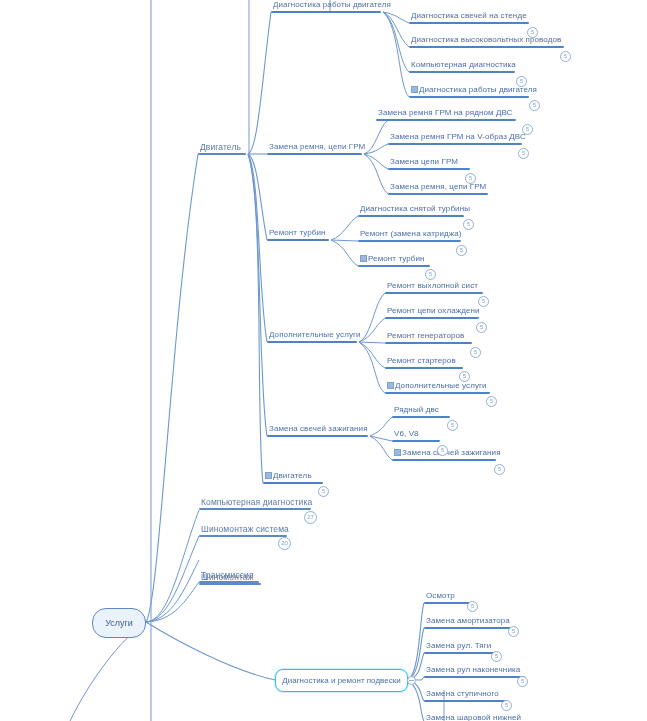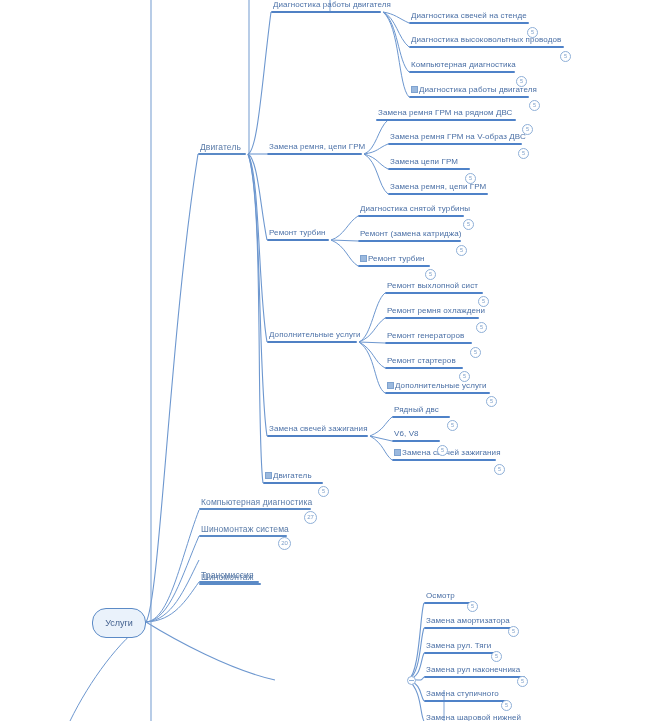--- a/index.html
+++ b/index.html
@@ -142,20 +142,23 @@
   </div>
   <div class="node n1" id="nd-transmissiya" style="left: 199px; top: 570px; width: 60px;">
     <span class="lbl">Трансмиссия</span>
     <span class="ul"></span>
   </div>
   <div class="node n1" id="nd-shinomontazh" style="left: 199px; top: 572px; width: 62px;">
     <span class="lbl">Шиномонтаж</span>
     <span class="ul"></span>
   </div>
 
+  <div class="capsule selected" id="nd-podveska" style="left: 275px; top: 669px; width: 131px; height: 21px;">
+    <span class="lbl">Диагностика и ремонт подвески</span>
+  </div>
   <div class="handle" id="podveska-handle" style="left: 407px; top: 676px;"></div>
 
   <div class="node n2" id="nd-diag_raboty" style="left: 271px; top: 0px; width: 110px;">
     <span class="lbl">Диагностика работы двигателя</span>
     <span class="ul"></span>
   </div>
   <div class="node n2" id="nd-zamena_remnya" style="left: 267px; top: 142px; width: 95px;">
     <span class="lbl">Замена ремня, цепи ГРМ</span>
     <span class="ul"></span>
   </div>
@@ -227,21 +230,21 @@
       <span class="pfx"></span><span>Ремонт турбин</span>
     </span>
     <span class="ul"></span>
   </div>
 
   <div class="node n3" id="nd-remont_vyhlop" style="left: 385px; top: 281px; width: 98px;">
     <span class="lbl">Ремонт выхлопной сист</span>
     <span class="ul"></span>
   </div>
   <div class="node n3" id="nd-remont_ohlazhd" style="left: 385px; top: 306px; width: 94px;">
-    <span class="lbl">Ремонт ремня охлаждени</span>
+    <span class="lbl">Ремонт цепи охлаждени</span>
     <span class="ul"></span>
   </div>
   <div class="node n3" id="nd-remont_generatorov" style="left: 385px; top: 331px; width: 87px;">
     <span class="lbl">Ремонт генераторов</span>
     <span class="ul"></span>
   </div>
   <div class="node n3" id="nd-remont_starterov" style="left: 385px; top: 356px; width: 78px;">
     <span class="lbl">Ремонт стартеров</span>
     <span class="ul"></span>
   </div>

